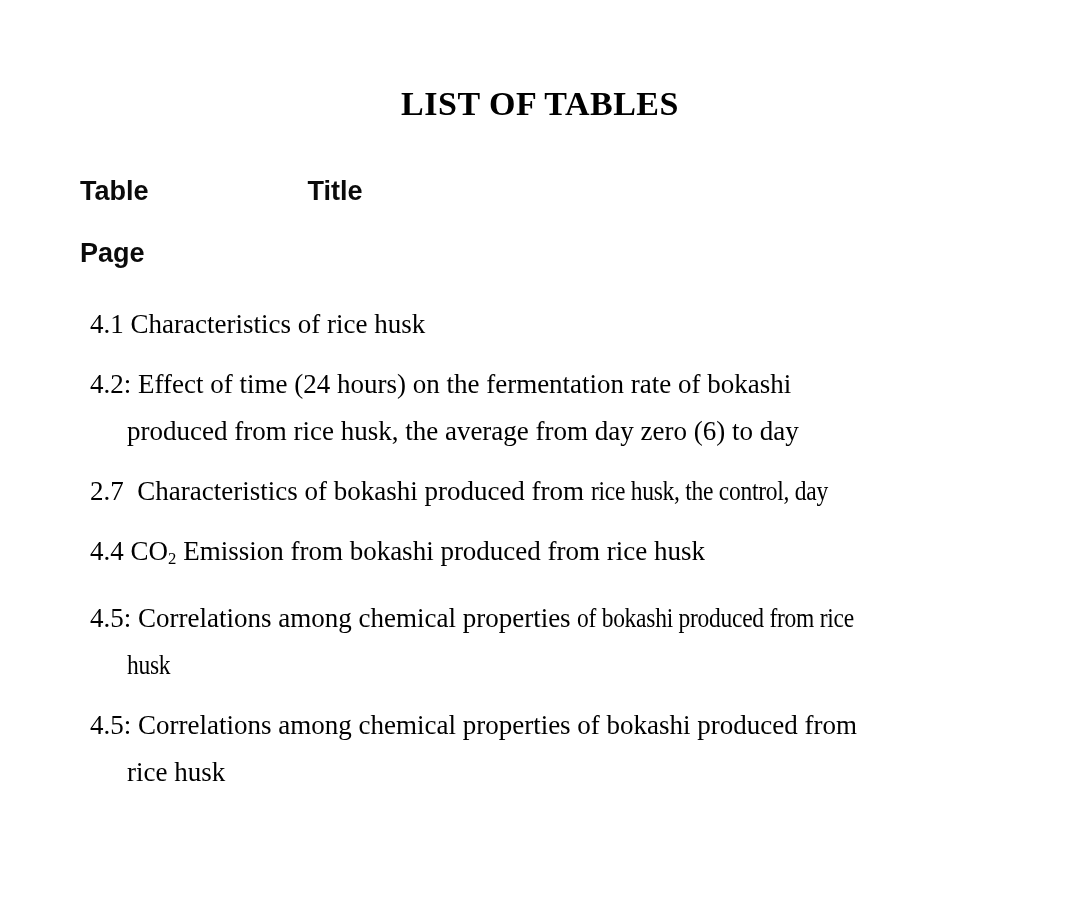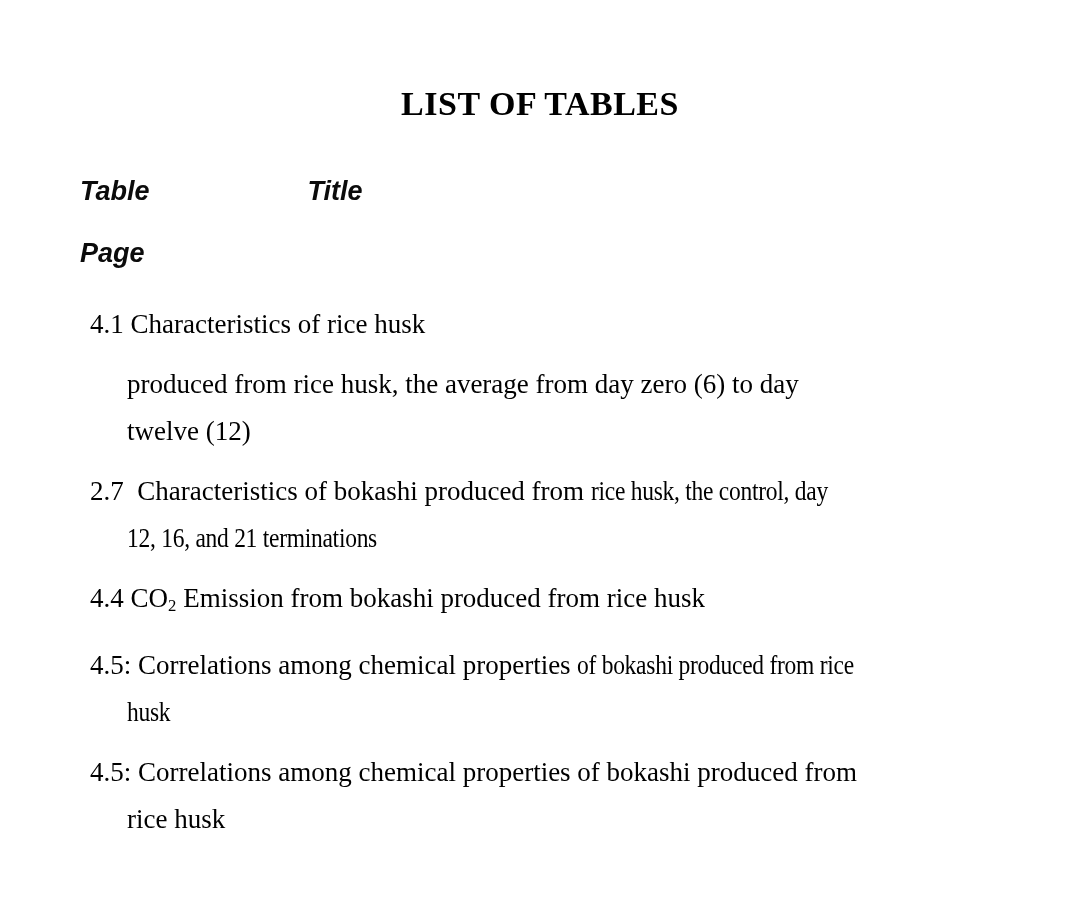--- a/index.html
+++ b/index.html
@@ -24,21 +24,20 @@
     font-weight: 700;
     line-height: 40px;
     letter-spacing: 0.5px;
   }
   .col-headers {
     margin: 48px 0 0 80px;
     font-family: "Liberation Sans", sans-serif;
     font-weight: 700;
     font-size: 27px;
     color: #0b0b0b;
-    font-style: italic;
   }
   .col-headers .row1 { line-height: 38px; }
   .col-headers .row2 { line-height: 38px; margin-top: 24px; }
   .hdr-table { display: inline-block; width: 220px; }
   .entries {
     margin: 29px 40px 0 90px;
     font-size: 27px;
     line-height: 47px;
   }
   .entry { margin-bottom: 13px; }
@@ -71,26 +70,25 @@
     <div class="row2">
       <span class="hdr-page">Page</span>
     </div>
   </div>
 
   <div class="entries" id="entries">
       <div class="entry">
         <div class="line first"><span class="num">4.1</span> <span class="seg">Characteristics of rice husk</span></div>
       </div>
       <div class="entry">
+        <div class="line first"><span class="num">4.2:</span> <span class="seg">Effect of time (24 hours) on the fermentation rate of bokashi</span></div>
         <div class="line cont"><span class="seg">produced from rice husk, the average from day zero (6) to day</span></div>
-        <div class="line cont"><span class="seg">twelve (12)</span></div>
       </div>
       <div class="entry">
         <div class="line first"><span class="num">2.7</span> <span class="seg">&nbsp;Characteristics of bokashi produced from </span><span class="seg condensed">rice husk, the control, day</span></div>
-        <div class="line cont"><span class="seg condensed">12, 16, and 21 terminations</span></div>
       </div>
       <div class="entry">
         <div class="line first"><span class="num">4.4</span> <span class="seg">CO</span><span class="seg sub">2</span><span class="seg"> Emission from bokashi produced from rice husk</span></div>
       </div>
       <div class="entry">
         <div class="line first"><span class="num">4.5:</span> <span class="seg">Correlations among chemical properties </span><span class="seg condensed">of bokashi produced from rice</span></div>
         <div class="line cont"><span class="seg condensed">husk</span></div>
       </div>
       <div class="entry">
         <div class="line first"><span class="num">4.5:</span> <span class="seg">Correlations among chemical properties of bokashi produced from</span></div>

